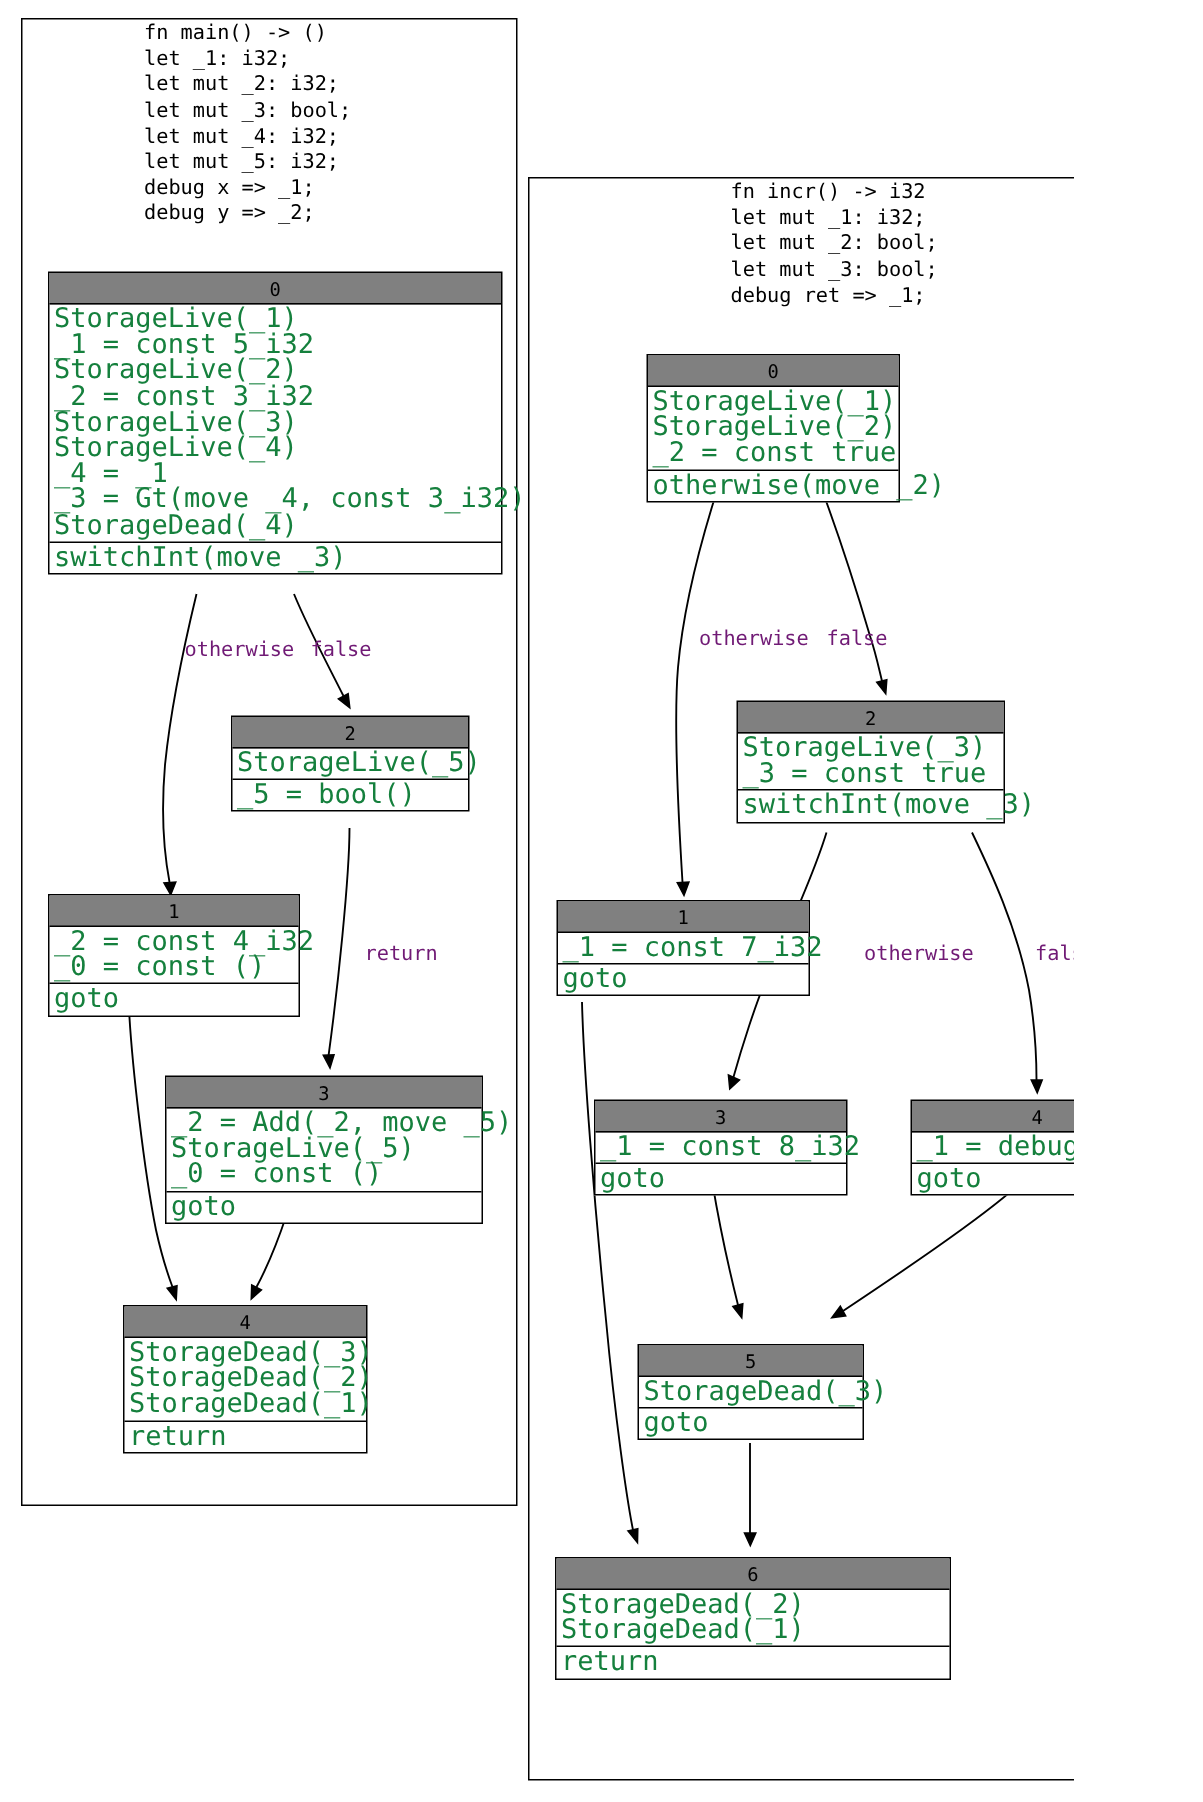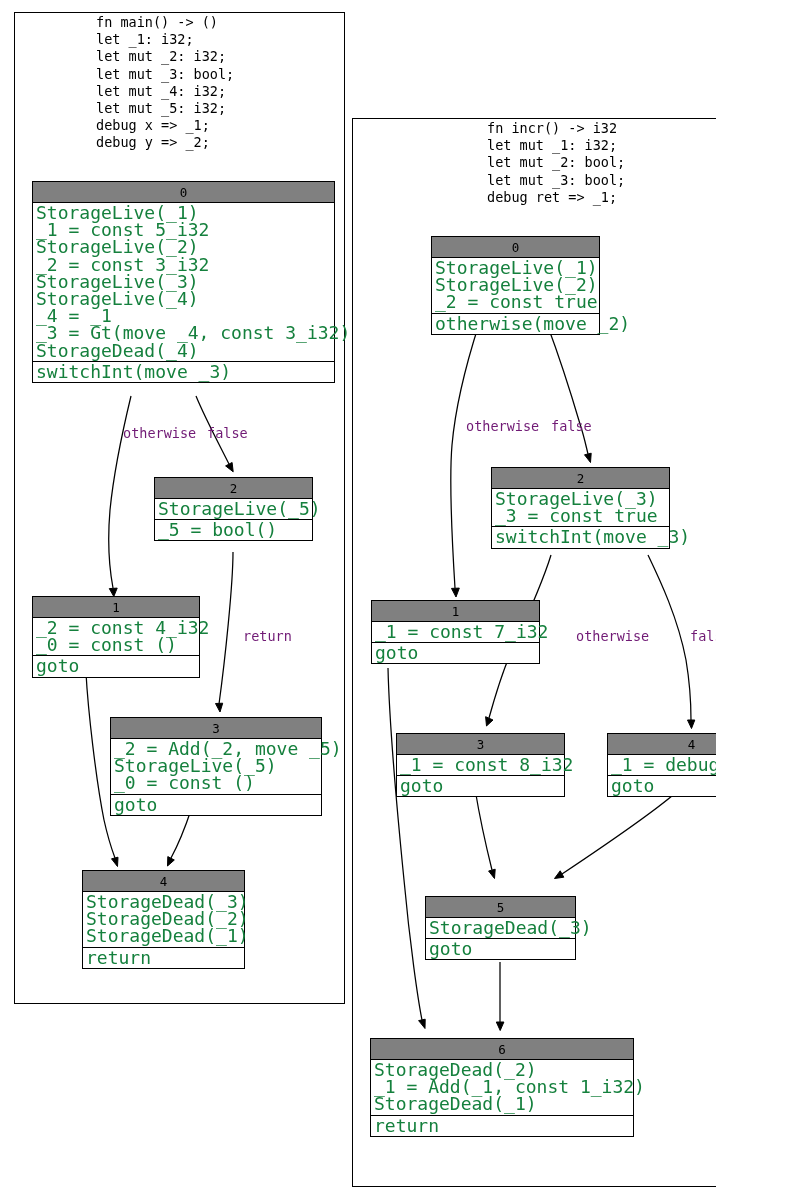--- a/index.html
+++ b/index.html
@@ -268,21 +268,20 @@
     </div>
     <div class="sect">
       <div class="stmt">goto</div>
     </div>
   </div>
 
   <div class="node" style="left:370px;top:1038px;width:264px;">
     <div class="hdr">6</div>
     <div class="sect">
       <div class="stmt">StorageDead(_2)</div>
-      <div class="stmt">_1 = Add(_1, const 1_i32)</div>
       <div class="stmt">StorageDead(_1)</div>
     </div>
     <div class="sect">
       <div class="stmt">return</div>
     </div>
   </div>
 
 </div>
 
 </body></html>

